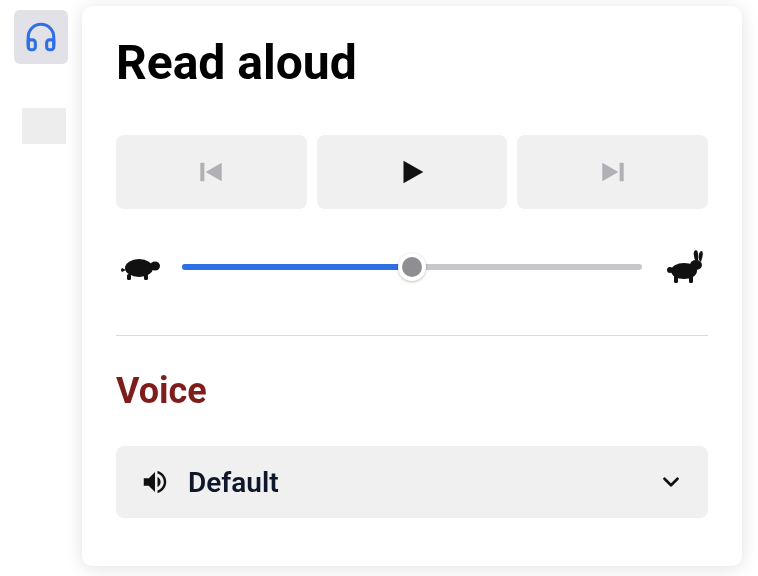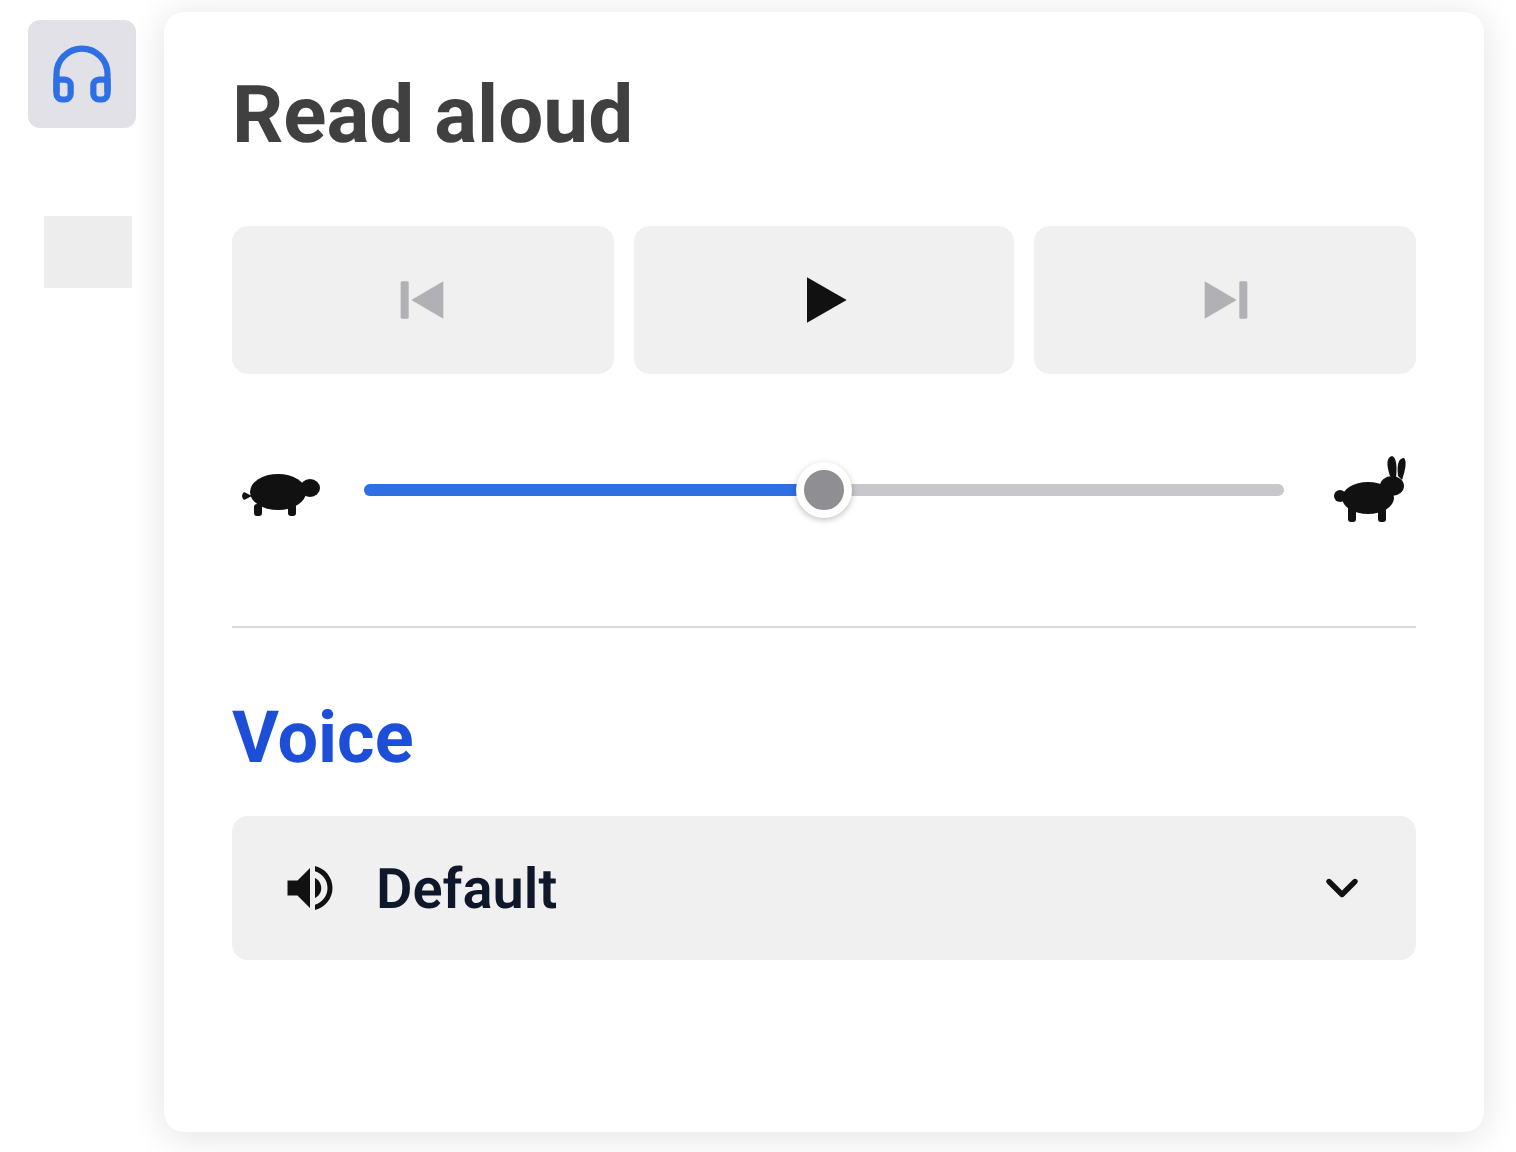--- a/index.html
+++ b/index.html
@@ -41,24 +41,24 @@
       top: 6px;
       left: 82px;
       width: 660px;
       height: 560px;
       background: #fff;
       border-radius: 10px;
       box-shadow: 0 2px 18px rgba(0,0,0,0.12);
       padding: 28px 34px;
     }
     .panel-title {
-      font-size: 40px;
+      font-size: 48px;
       font-weight: 700;
-      color: #404040;
-      margin-bottom: 32px;
+      color: #000000;
+      margin-bottom: 44px;
     }
     .playback-controls {
       display: flex;
       gap: 10px;
       margin-bottom: 40px;
     }
     .playback-btn {
       flex: 1;
       height: 74px;
       background: #f0f0f0;
@@ -111,22 +111,22 @@
       cursor: grab;
     }
     .divider {
       height: 1px;
       background: #d9d9de;
       margin-bottom: 34px;
     }
     .section-title {
       font-size: 36px;
       font-weight: 700;
-      color: #1d4ed8;
-      margin-bottom: 18px;
+      color: #7f1d1d;
+      margin-bottom: 34px;
     }
     .voice-select {
       background: #f0f0f0;
       border-radius: 8px;
       height: 72px;
       display: flex;
       align-items: center;
       padding: 0 24px;
       cursor: pointer;
       gap: 18px;

